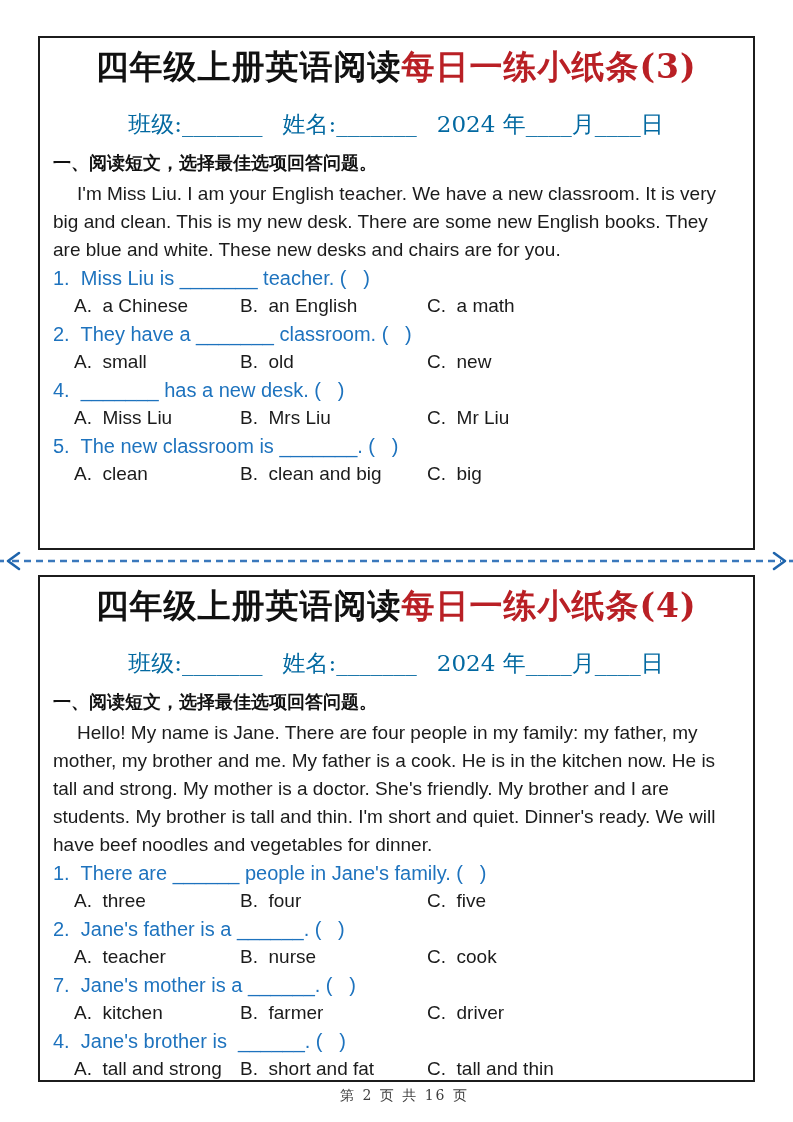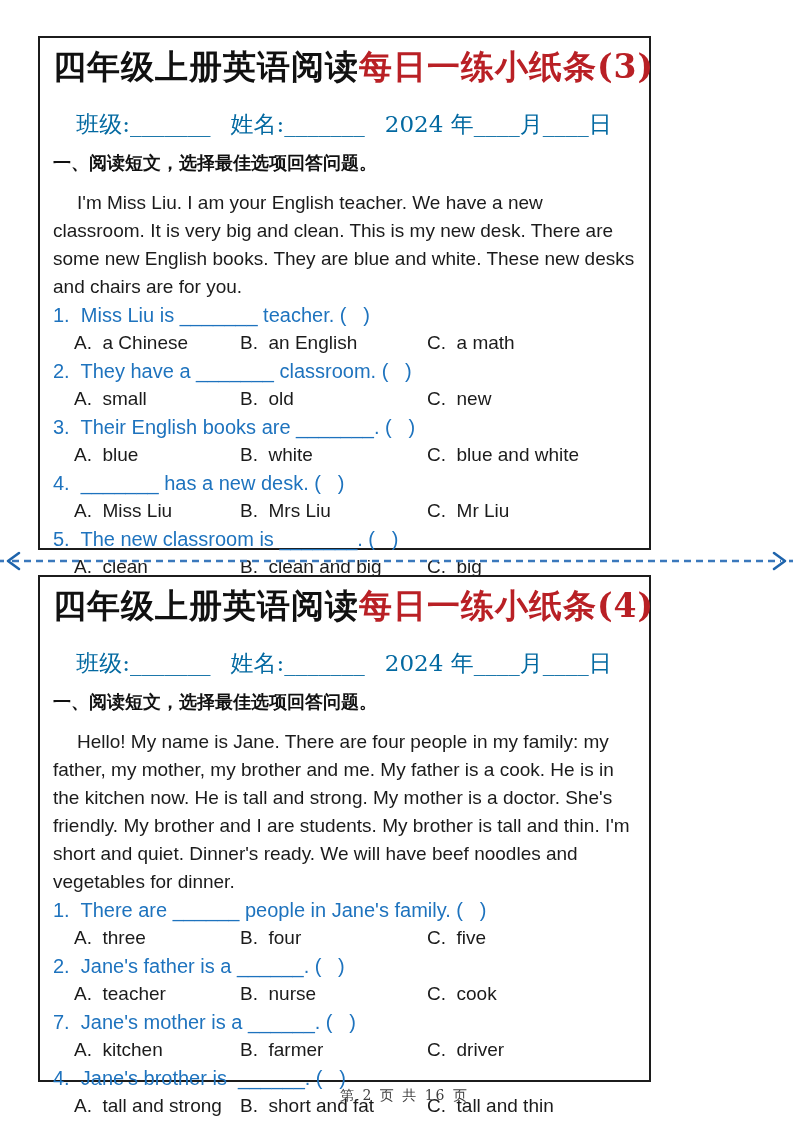--- a/index.html
+++ b/index.html
@@ -7,21 +7,21 @@
   body {
     position: relative;
     background: #ffffff;
     font-family: "Liberation Sans", "DejaVu Sans", sans-serif;
     color: #1b1b1b;
     overflow: hidden;
   }
   .box {
     position: absolute;
     left: 38px;
-    width: 613px;
+    width: 717px;
     background: #fff;
     border: 2.5px solid #1c1c1c;
     padding: 6px 14px 0 13px;
   }
   #box1 { top: 36px;  height: 514px; }
   #box2 { top: 575px; height: 507px; }
 
   .title {
     text-align: center;
     font-family: "DejaVu Serif", "Liberation Serif", serif;
@@ -48,21 +48,21 @@
   .instruction {
     margin-top: 9px;
     font-family: "DejaVu Serif", "Liberation Serif", serif;
     font-weight: bold;
     font-size: 18px;
     line-height: 27px;
     color: #111;
   }
 
   .passage {
-    margin-top: 13px;
+    margin-top: 4px;
     font-size: 19px;
     line-height: 28px;
     text-indent: 24px;
     color: #1b1b1b;
   }
 
   .q-text {
     color: #1E73BE;
     font-size: 20px;
     line-height: 28px;
@@ -117,28 +117,20 @@
       <span class="opt opt-b">B.  an English</span>
       <span class="opt opt-c">C.  a math</span>
     </div>
   </div>
   <div class="question">
     <div class="q-text">2.  They have a _______ classroom. (   )</div>
     <div class="opts">
       <span class="opt opt-a">A.  small</span>
       <span class="opt opt-b">B.  old</span>
       <span class="opt opt-c">C.  new</span>
-    </div>
-  </div>
-  <div class="question">
-    <div class="q-text">3.  Their English books are _______. (   )</div>
-    <div class="opts">
-      <span class="opt opt-a">A.  blue</span>
-      <span class="opt opt-b">B.  white</span>
-      <span class="opt opt-c">C.  blue and white</span>
     </div>
   </div>
   <div class="question">
     <div class="q-text">4.  _______ has a new desk. (   )</div>
     <div class="opts">
       <span class="opt opt-a">A.  Miss Liu</span>
       <span class="opt opt-b">B.  Mrs Liu</span>
       <span class="opt opt-c">C.  Mr Liu</span>
     </div>
   </div>

